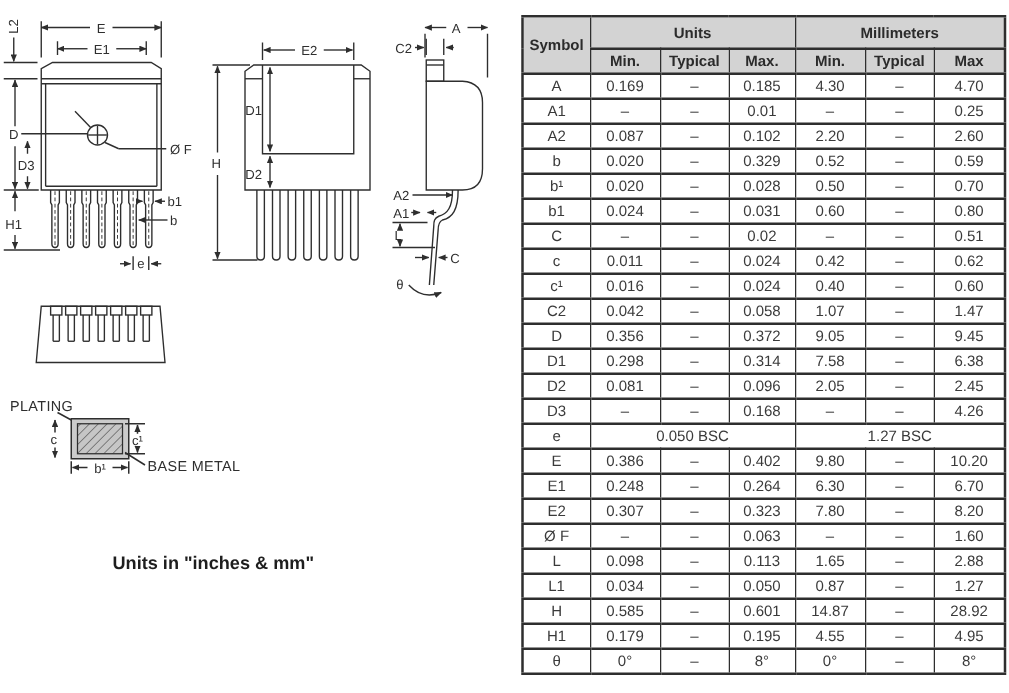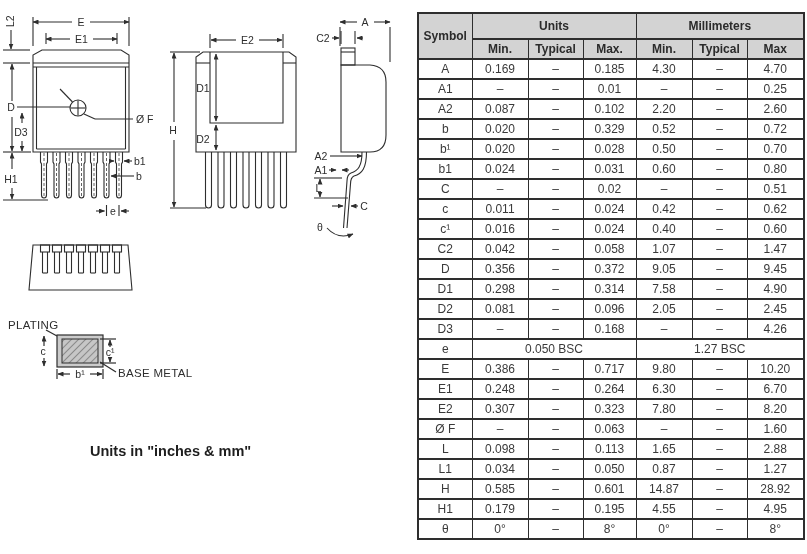--- a/index.html
+++ b/index.html
@@ -324,21 +324,21 @@
           <td>–</td>
           <td>2.60</td>
         </tr>
         <tr>
           <td>b</td>
           <td>0.020</td>
           <td>–</td>
           <td>0.329</td>
           <td>0.52</td>
           <td>–</td>
-          <td>0.72</td>
+          <td>0.59</td>
         </tr>
         <tr>
           <td>b¹</td>
           <td>0.020</td>
           <td>–</td>
           <td>0.028</td>
           <td>0.50</td>
           <td>–</td>
           <td>0.70</td>
         </tr>
@@ -396,21 +396,21 @@
           <td>–</td>
           <td>9.45</td>
         </tr>
         <tr>
           <td>D1</td>
           <td>0.298</td>
           <td>–</td>
           <td>0.314</td>
           <td>7.58</td>
           <td>–</td>
-          <td>4.90</td>
+          <td>6.38</td>
         </tr>
         <tr>
           <td>D2</td>
           <td>0.081</td>
           <td>–</td>
           <td>0.096</td>
           <td>2.05</td>
           <td>–</td>
           <td>2.45</td>
         </tr>
@@ -425,21 +425,21 @@
         </tr>
         <tr>
           <td>e</td>
           <td colspan="3">0.050 BSC</td>
           <td colspan="3">1.27 BSC</td>
         </tr>
         <tr>
           <td>E</td>
           <td>0.386</td>
           <td>–</td>
-          <td>0.717</td>
+          <td>0.402</td>
           <td>9.80</td>
           <td>–</td>
           <td>10.20</td>
         </tr>
         <tr>
           <td>E1</td>
           <td>0.248</td>
           <td>–</td>
           <td>0.264</td>
           <td>6.30</td>

